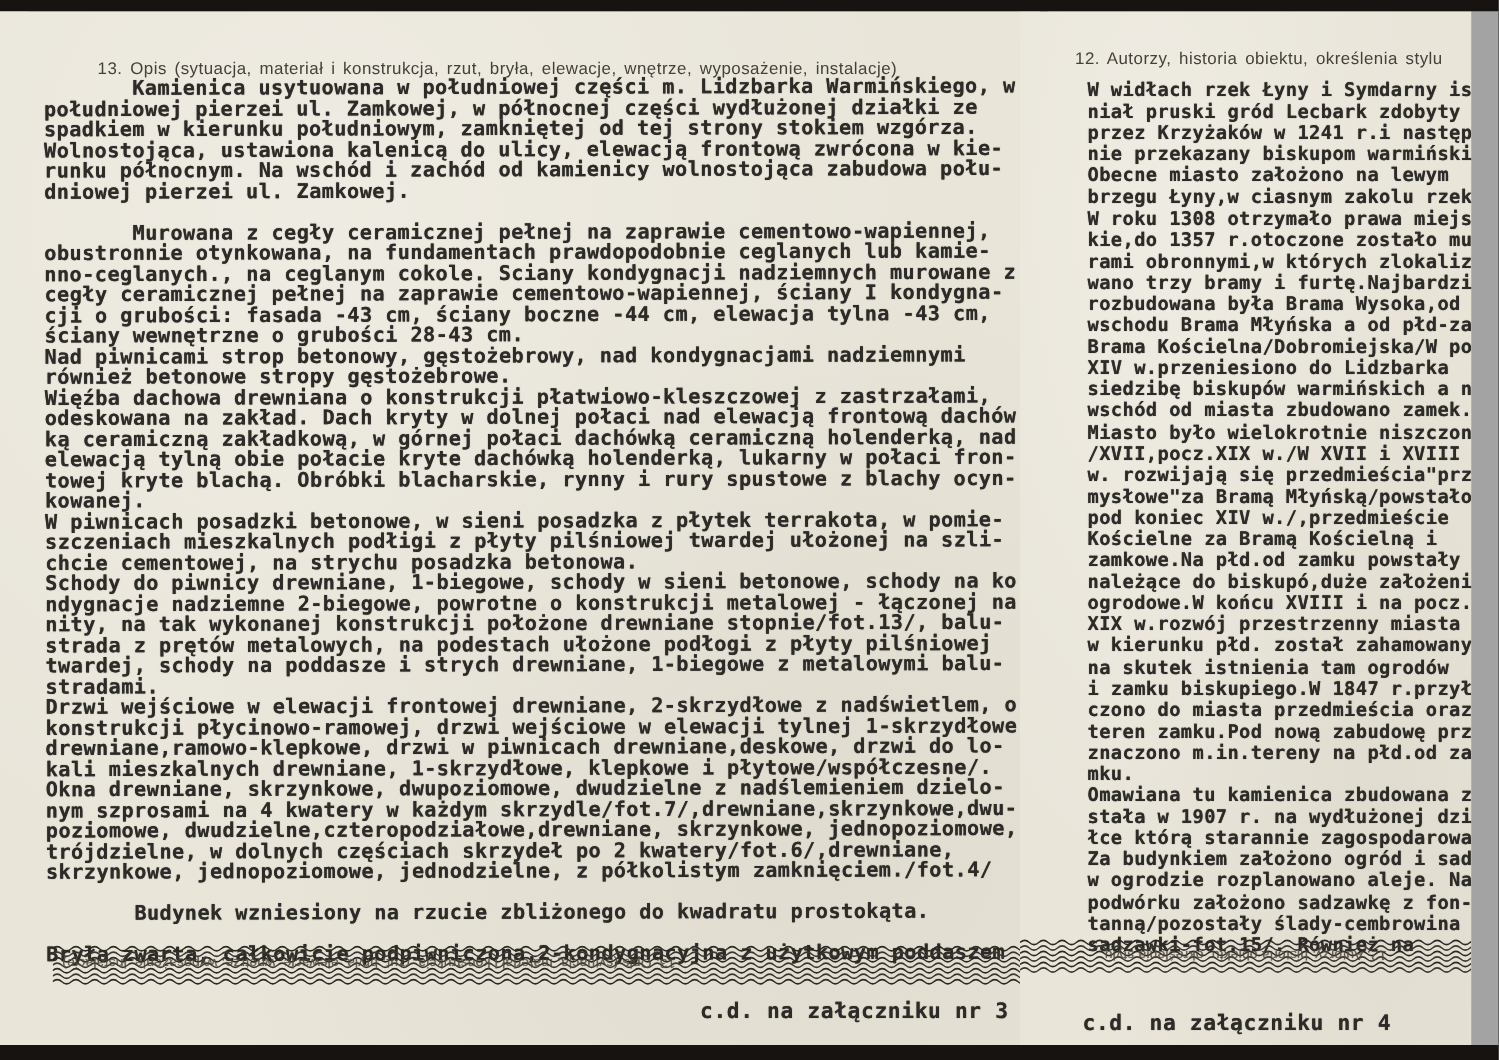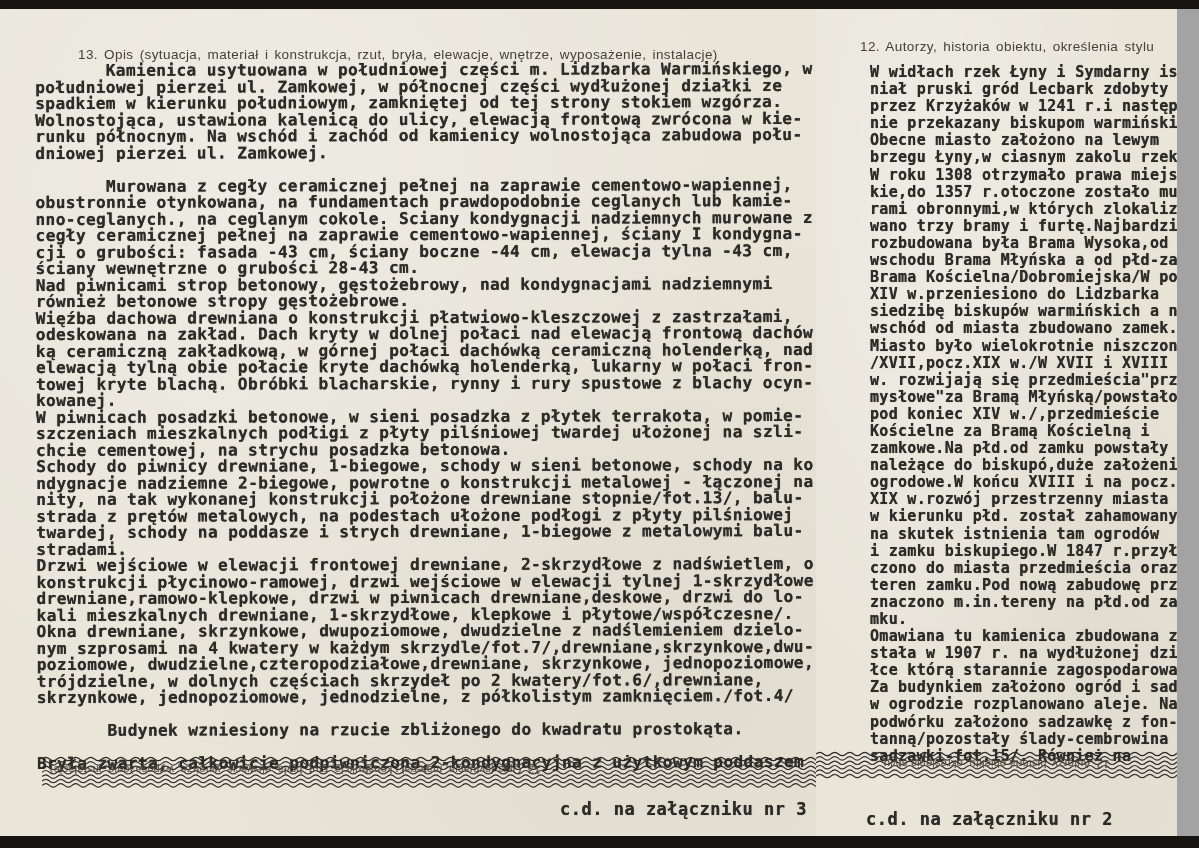--- a/index.html
+++ b/index.html
@@ -175,18 +175,18 @@
       <svg width="361" height="28">
           <path d="M0 3 q 3.75 -3.4 7.5 0 q 3.75 3.4 7.5 0 q 3.75 -3.4 7.5 0 q 3.75 3.4 7.5 0 q 3.75 -3.4 7.5 0 q 3.75 3.4 7.5 0 q 3.75 -3.4 7.5 0 q 3.75 3.4 7.5 0 q 3.75 -3.4 7.5 0 q 3.75 3.4 7.5 0 q 3.75 -3.4 7.5 0 q 3.75 3.4 7.5 0 q 3.75 -3.4 7.5 0 q 3.75 3.4 7.5 0 q 3.75 -3.4 7.5 0 q 3.75 3.4 7.5 0 q 3.75 -3.4 7.5 0 q 3.75 3.4 7.5 0 q 3.75 -3.4 7.5 0 q 3.75 3.4 7.5 0 q 3.75 -3.4 7.5 0 q 3.75 3.4 7.5 0 q 3.75 -3.4 7.5 0 q 3.75 3.4 7.5 0 q 3.75 -3.4 7.5 0 q 3.75 3.4 7.5 0 q 3.75 -3.4 7.5 0 q 3.75 3.4 7.5 0 q 3.75 -3.4 7.5 0 q 3.75 3.4 7.5 0 q 3.75 -3.4 7.5 0 q 3.75 3.4 7.5 0 q 3.75 -3.4 7.5 0 q 3.75 3.4 7.5 0 q 3.75 -3.4 7.5 0 q 3.75 3.4 7.5 0 q 3.75 -3.4 7.5 0 q 3.75 3.4 7.5 0 q 3.75 -3.4 7.5 0 q 3.75 3.4 7.5 0 q 3.75 -3.4 7.5 0 q 3.75 3.4 7.5 0 q 3.75 -3.4 7.5 0 q 3.75 3.4 7.5 0 q 3.75 -3.4 7.5 0 q 3.75 3.4 7.5 0 q 3.75 -3.4 7.5 0 q 3.75 3.4 7.5 0 q 3.75 -3.4 7.5 0 q 3.75 3.4 7.5 0 q 3.75 -3.4 7.5 0 q 3.75 3.4 7.5 0" fill="none" stroke="#2c2925" stroke-width="1.15"></path>
           <path d="M0 7.4 q 3.75 -3.4 7.5 0 q 3.75 3.4 7.5 0 q 3.75 -3.4 7.5 0 q 3.75 3.4 7.5 0 q 3.75 -3.4 7.5 0 q 3.75 3.4 7.5 0 q 3.75 -3.4 7.5 0 q 3.75 3.4 7.5 0 q 3.75 -3.4 7.5 0 q 3.75 3.4 7.5 0 q 3.75 -3.4 7.5 0 q 3.75 3.4 7.5 0 q 3.75 -3.4 7.5 0 q 3.75 3.4 7.5 0 q 3.75 -3.4 7.5 0 q 3.75 3.4 7.5 0 q 3.75 -3.4 7.5 0 q 3.75 3.4 7.5 0 q 3.75 -3.4 7.5 0 q 3.75 3.4 7.5 0 q 3.75 -3.4 7.5 0 q 3.75 3.4 7.5 0 q 3.75 -3.4 7.5 0 q 3.75 3.4 7.5 0 q 3.75 -3.4 7.5 0 q 3.75 3.4 7.5 0 q 3.75 -3.4 7.5 0 q 3.75 3.4 7.5 0 q 3.75 -3.4 7.5 0 q 3.75 3.4 7.5 0 q 3.75 -3.4 7.5 0 q 3.75 3.4 7.5 0 q 3.75 -3.4 7.5 0 q 3.75 3.4 7.5 0 q 3.75 -3.4 7.5 0 q 3.75 3.4 7.5 0 q 3.75 -3.4 7.5 0 q 3.75 3.4 7.5 0 q 3.75 -3.4 7.5 0 q 3.75 3.4 7.5 0 q 3.75 -3.4 7.5 0 q 3.75 3.4 7.5 0 q 3.75 -3.4 7.5 0 q 3.75 3.4 7.5 0 q 3.75 -3.4 7.5 0 q 3.75 3.4 7.5 0 q 3.75 -3.4 7.5 0 q 3.75 3.4 7.5 0 q 3.75 -3.4 7.5 0 q 3.75 3.4 7.5 0 q 3.75 -3.4 7.5 0 q 3.75 3.4 7.5 0" fill="none" stroke="#3a3630" stroke-width="1.15"></path>
           <path d="M0 11.8 q 3.75 -3.4 7.5 0 q 3.75 3.4 7.5 0 q 3.75 -3.4 7.5 0 q 3.75 3.4 7.5 0 q 3.75 -3.4 7.5 0 q 3.75 3.4 7.5 0 q 3.75 -3.4 7.5 0 q 3.75 3.4 7.5 0 q 3.75 -3.4 7.5 0 q 3.75 3.4 7.5 0 q 3.75 -3.4 7.5 0 q 3.75 3.4 7.5 0 q 3.75 -3.4 7.5 0 q 3.75 3.4 7.5 0 q 3.75 -3.4 7.5 0 q 3.75 3.4 7.5 0 q 3.75 -3.4 7.5 0 q 3.75 3.4 7.5 0 q 3.75 -3.4 7.5 0 q 3.75 3.4 7.5 0 q 3.75 -3.4 7.5 0 q 3.75 3.4 7.5 0 q 3.75 -3.4 7.5 0 q 3.75 3.4 7.5 0 q 3.75 -3.4 7.5 0 q 3.75 3.4 7.5 0 q 3.75 -3.4 7.5 0 q 3.75 3.4 7.5 0 q 3.75 -3.4 7.5 0 q 3.75 3.4 7.5 0 q 3.75 -3.4 7.5 0 q 3.75 3.4 7.5 0 q 3.75 -3.4 7.5 0 q 3.75 3.4 7.5 0 q 3.75 -3.4 7.5 0 q 3.75 3.4 7.5 0 q 3.75 -3.4 7.5 0 q 3.75 3.4 7.5 0 q 3.75 -3.4 7.5 0 q 3.75 3.4 7.5 0 q 3.75 -3.4 7.5 0 q 3.75 3.4 7.5 0 q 3.75 -3.4 7.5 0 q 3.75 3.4 7.5 0 q 3.75 -3.4 7.5 0 q 3.75 3.4 7.5 0 q 3.75 -3.4 7.5 0 q 3.75 3.4 7.5 0 q 3.75 -3.4 7.5 0 q 3.75 3.4 7.5 0 q 3.75 -3.4 7.5 0 q 3.75 3.4 7.5 0" fill="none" stroke="#2c2925" stroke-width="1.15"></path>
           <path d="M0 16.200000000000003 q 3.75 -3.4 7.5 0 q 3.75 3.4 7.5 0 q 3.75 -3.4 7.5 0 q 3.75 3.4 7.5 0 q 3.75 -3.4 7.5 0 q 3.75 3.4 7.5 0 q 3.75 -3.4 7.5 0 q 3.75 3.4 7.5 0 q 3.75 -3.4 7.5 0 q 3.75 3.4 7.5 0 q 3.75 -3.4 7.5 0 q 3.75 3.4 7.5 0 q 3.75 -3.4 7.5 0 q 3.75 3.4 7.5 0 q 3.75 -3.4 7.5 0 q 3.75 3.4 7.5 0 q 3.75 -3.4 7.5 0 q 3.75 3.4 7.5 0 q 3.75 -3.4 7.5 0 q 3.75 3.4 7.5 0 q 3.75 -3.4 7.5 0 q 3.75 3.4 7.5 0 q 3.75 -3.4 7.5 0 q 3.75 3.4 7.5 0 q 3.75 -3.4 7.5 0 q 3.75 3.4 7.5 0 q 3.75 -3.4 7.5 0 q 3.75 3.4 7.5 0 q 3.75 -3.4 7.5 0 q 3.75 3.4 7.5 0 q 3.75 -3.4 7.5 0 q 3.75 3.4 7.5 0 q 3.75 -3.4 7.5 0 q 3.75 3.4 7.5 0 q 3.75 -3.4 7.5 0 q 3.75 3.4 7.5 0 q 3.75 -3.4 7.5 0 q 3.75 3.4 7.5 0 q 3.75 -3.4 7.5 0 q 3.75 3.4 7.5 0 q 3.75 -3.4 7.5 0 q 3.75 3.4 7.5 0 q 3.75 -3.4 7.5 0 q 3.75 3.4 7.5 0 q 3.75 -3.4 7.5 0 q 3.75 3.4 7.5 0 q 3.75 -3.4 7.5 0 q 3.75 3.4 7.5 0 q 3.75 -3.4 7.5 0 q 3.75 3.4 7.5 0 q 3.75 -3.4 7.5 0 q 3.75 3.4 7.5 0" fill="none" stroke="#3a3630" stroke-width="1.15"></path>
           <path d="M0 20.6 q 3.75 -3.4 7.5 0 q 3.75 3.4 7.5 0 q 3.75 -3.4 7.5 0 q 3.75 3.4 7.5 0 q 3.75 -3.4 7.5 0 q 3.75 3.4 7.5 0 q 3.75 -3.4 7.5 0 q 3.75 3.4 7.5 0 q 3.75 -3.4 7.5 0 q 3.75 3.4 7.5 0 q 3.75 -3.4 7.5 0 q 3.75 3.4 7.5 0 q 3.75 -3.4 7.5 0 q 3.75 3.4 7.5 0 q 3.75 -3.4 7.5 0 q 3.75 3.4 7.5 0 q 3.75 -3.4 7.5 0 q 3.75 3.4 7.5 0 q 3.75 -3.4 7.5 0 q 3.75 3.4 7.5 0 q 3.75 -3.4 7.5 0 q 3.75 3.4 7.5 0 q 3.75 -3.4 7.5 0 q 3.75 3.4 7.5 0 q 3.75 -3.4 7.5 0 q 3.75 3.4 7.5 0 q 3.75 -3.4 7.5 0 q 3.75 3.4 7.5 0 q 3.75 -3.4 7.5 0 q 3.75 3.4 7.5 0 q 3.75 -3.4 7.5 0 q 3.75 3.4 7.5 0 q 3.75 -3.4 7.5 0 q 3.75 3.4 7.5 0 q 3.75 -3.4 7.5 0 q 3.75 3.4 7.5 0 q 3.75 -3.4 7.5 0 q 3.75 3.4 7.5 0 q 3.75 -3.4 7.5 0 q 3.75 3.4 7.5 0 q 3.75 -3.4 7.5 0 q 3.75 3.4 7.5 0 q 3.75 -3.4 7.5 0 q 3.75 3.4 7.5 0 q 3.75 -3.4 7.5 0 q 3.75 3.4 7.5 0 q 3.75 -3.4 7.5 0 q 3.75 3.4 7.5 0 q 3.75 -3.4 7.5 0 q 3.75 3.4 7.5 0 q 3.75 -3.4 7.5 0 q 3.75 3.4 7.5 0" fill="none" stroke="#2c2925" stroke-width="1.15"></path>
           <path d="M0 25 q 3.75 -3.4 7.5 0 q 3.75 3.4 7.5 0 q 3.75 -3.4 7.5 0 q 3.75 3.4 7.5 0 q 3.75 -3.4 7.5 0 q 3.75 3.4 7.5 0 q 3.75 -3.4 7.5 0 q 3.75 3.4 7.5 0 q 3.75 -3.4 7.5 0 q 3.75 3.4 7.5 0 q 3.75 -3.4 7.5 0 q 3.75 3.4 7.5 0 q 3.75 -3.4 7.5 0 q 3.75 3.4 7.5 0 q 3.75 -3.4 7.5 0 q 3.75 3.4 7.5 0 q 3.75 -3.4 7.5 0 q 3.75 3.4 7.5 0 q 3.75 -3.4 7.5 0 q 3.75 3.4 7.5 0 q 3.75 -3.4 7.5 0 q 3.75 3.4 7.5 0 q 3.75 -3.4 7.5 0 q 3.75 3.4 7.5 0 q 3.75 -3.4 7.5 0 q 3.75 3.4 7.5 0 q 3.75 -3.4 7.5 0 q 3.75 3.4 7.5 0 q 3.75 -3.4 7.5 0 q 3.75 3.4 7.5 0 q 3.75 -3.4 7.5 0 q 3.75 3.4 7.5 0 q 3.75 -3.4 7.5 0 q 3.75 3.4 7.5 0 q 3.75 -3.4 7.5 0 q 3.75 3.4 7.5 0 q 3.75 -3.4 7.5 0 q 3.75 3.4 7.5 0 q 3.75 -3.4 7.5 0 q 3.75 3.4 7.5 0 q 3.75 -3.4 7.5 0 q 3.75 3.4 7.5 0 q 3.75 -3.4 7.5 0 q 3.75 3.4 7.5 0 q 3.75 -3.4 7.5 0 q 3.75 3.4 7.5 0 q 3.75 -3.4 7.5 0 q 3.75 3.4 7.5 0 q 3.75 -3.4 7.5 0 q 3.75 3.4 7.5 0 q 3.75 -3.4 7.5 0 q 3.75 3.4 7.5 0" fill="none" stroke="#3a3630" stroke-width="1.15"></path>
         </svg>
       <div class="mirror-text">12. Autorzy, historia obiektu, określenia stylu</div>
     </div>
-    <div class="footer-note fn-right">c.d. na załączniku nr 2</div>
+    <div class="footer-note fn-right">c.d. na załączniku nr 4</div>
   </div>
 
   <div class="bar-top"></div>
   <div class="bar-bottom"></div>
 </div>
 
 </body></html>

